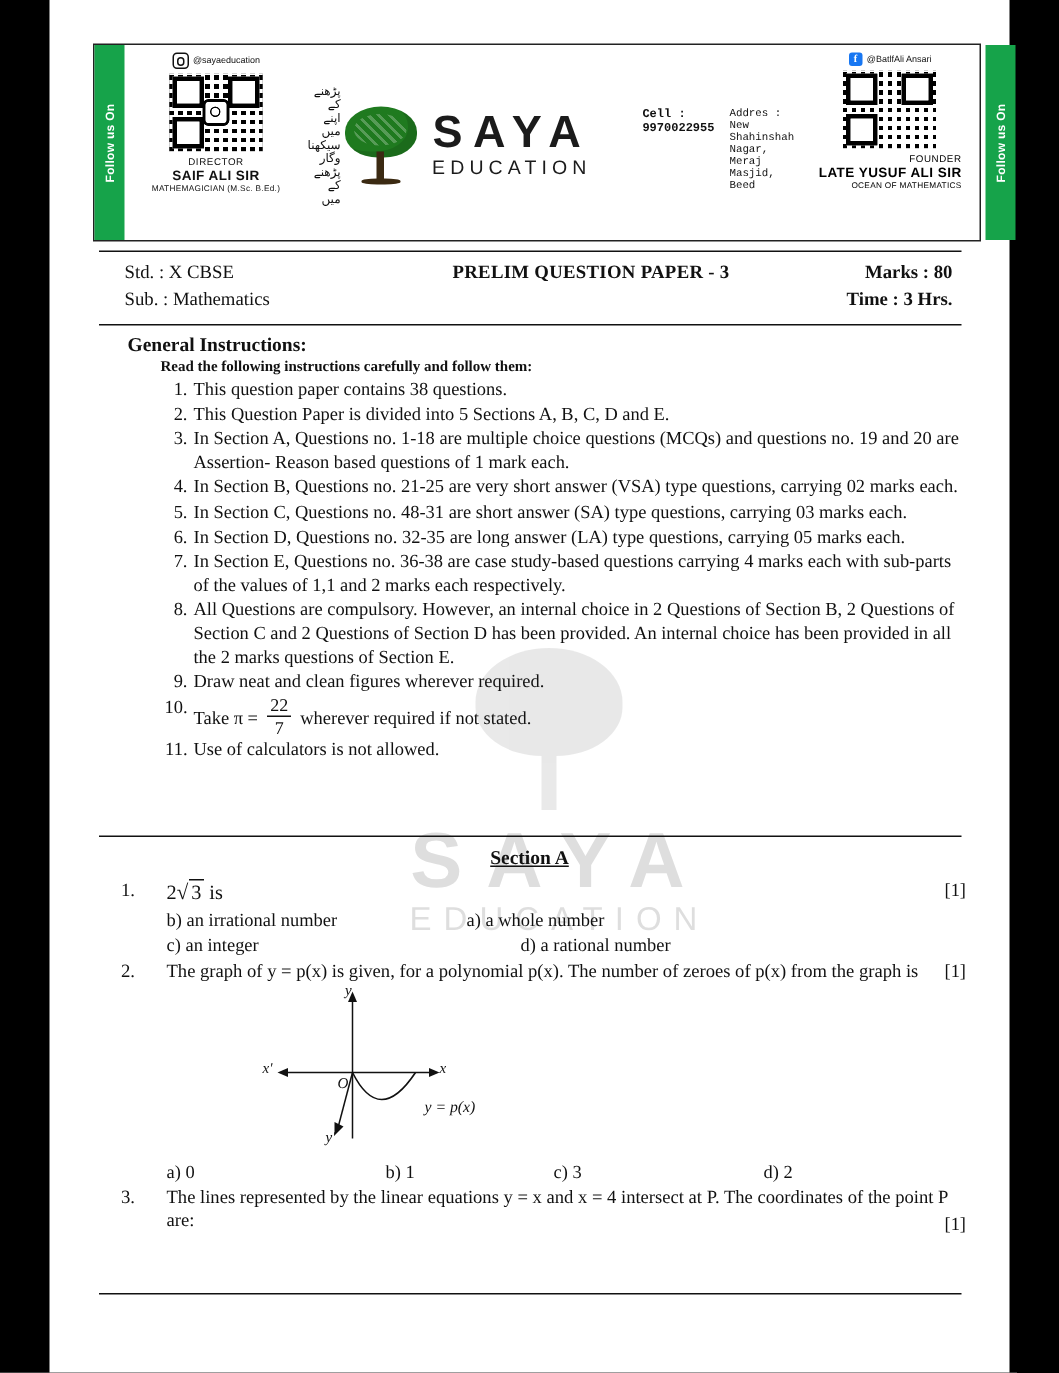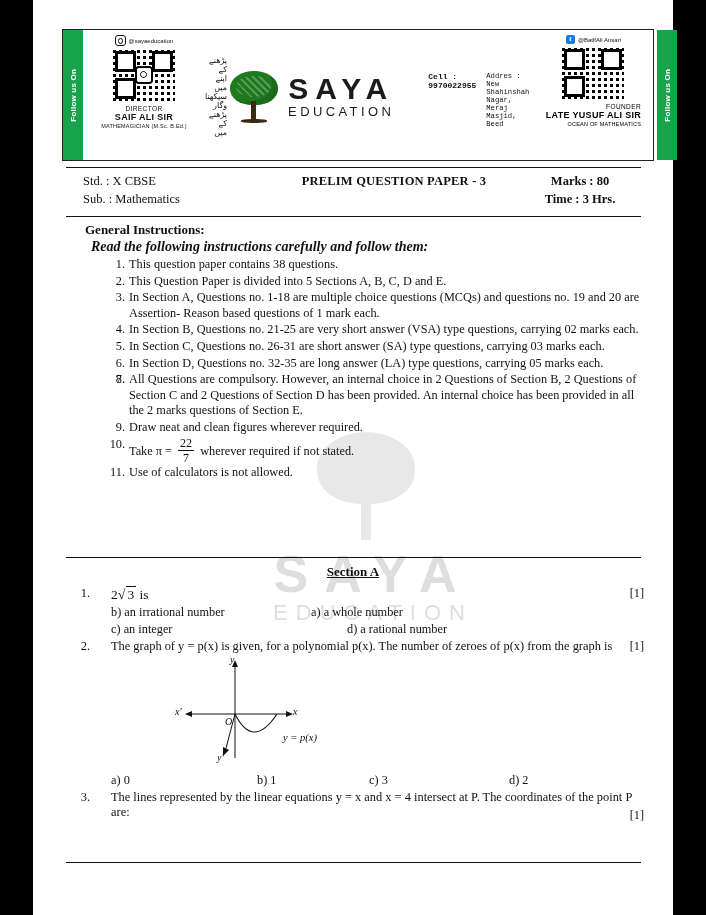--- a/index.html
+++ b/index.html
@@ -308,21 +308,21 @@
     font-size: 12.5px;
     color: #111;
   }
   .meta-row {
     display: flex;
     align-items: baseline;
     line-height: 1.45;
   }
   .meta-left { width: 180px; font-weight: normal; }
   .meta-mid { flex: 1 1 auto; text-align: center; font-weight: bold; font-size: 12.5px; letter-spacing: .2px; }
-  .meta-right { width: 110px; text-align: center; font-weight: bold; }
+  .meta-right { width: 110px; text-align: right; font-weight: bold; }
   .rule {
     position: absolute;
     left: 33px;
     width: 575px;
     border-top: 1.6px solid #111;
   }
   #rule-top { top: 167px; }
   #rule-mid { top: 216px; }
   #rule-section { top: 557px; }
   #rule-bottom { top: 862px; }
@@ -334,25 +334,24 @@
     top: 222px;
     width: 556px;
     color: #111;
   }
   .gi-title {
     font-size: 13px;
     font-weight: bold;
     margin-bottom: 1px;
   }
   .gi-sub {
-    font-size: 14px;
-    font-weight: bold;
-    margin-left: 6px;
+    font-size: 10px;
+    font-weight: bold;
+    margin-left: 22px;
     margin-bottom: 2px;
-    font-style: italic;
   }
   ol.gi-list {
     list-style: none;
     margin: 0;
     padding: 0 0 0 22px;
     font-size: 12.3px;
     line-height: 1.27;
   }
   ol.gi-list > li {
     position: relative;
@@ -606,28 +605,29 @@
         <li>
           <span class="num">3.</span>
           <span>In Section A, Questions no. 1-18 are multiple choice questions (MCQs) and questions no. 19 and 20 are Assertion- Reason based questions of 1 mark each.</span>
         </li>
         <li>
           <span class="num">4.</span>
           <span>In Section B, Questions no. 21-25 are very short answer (VSA) type questions, carrying 02 marks each.</span>
         </li>
         <li>
           <span class="num">5.</span>
-          <span>In Section C, Questions no. 26-31 are short answer (SA) type questions, carrying 03 marks each.</span>
+          <span>In Section C, Questions no. 48-31 are short answer (SA) type questions, carrying 03 marks each.</span>
         </li>
         <li>
           <span class="num">6.</span>
           <span>In Section D, Questions no. 32-35 are long answer (LA) type questions, carrying 05 marks each.</span>
         </li>
         <li>
           <span class="num">7.</span>
+          <span>In Section E, Questions no. 36-38 are case study-based questions carrying 4 marks each with sub-parts of the values of 1,1 and 2 marks each respectively.</span>
         </li>
         <li>
           <span class="num">8.</span>
           <span>All Questions are compulsory. However, an internal choice in 2 Questions of Section B, 2 Questions of Section C and 2 Questions of Section D has been provided. An internal choice has been provided in all the 2 marks questions of Section E.</span>
         </li>
         <li class="li-tall">
           <span class="num">9.</span>
           <span>Draw neat and clean figures wherever required.</span>
         </li>
         <li class="li-tall">

